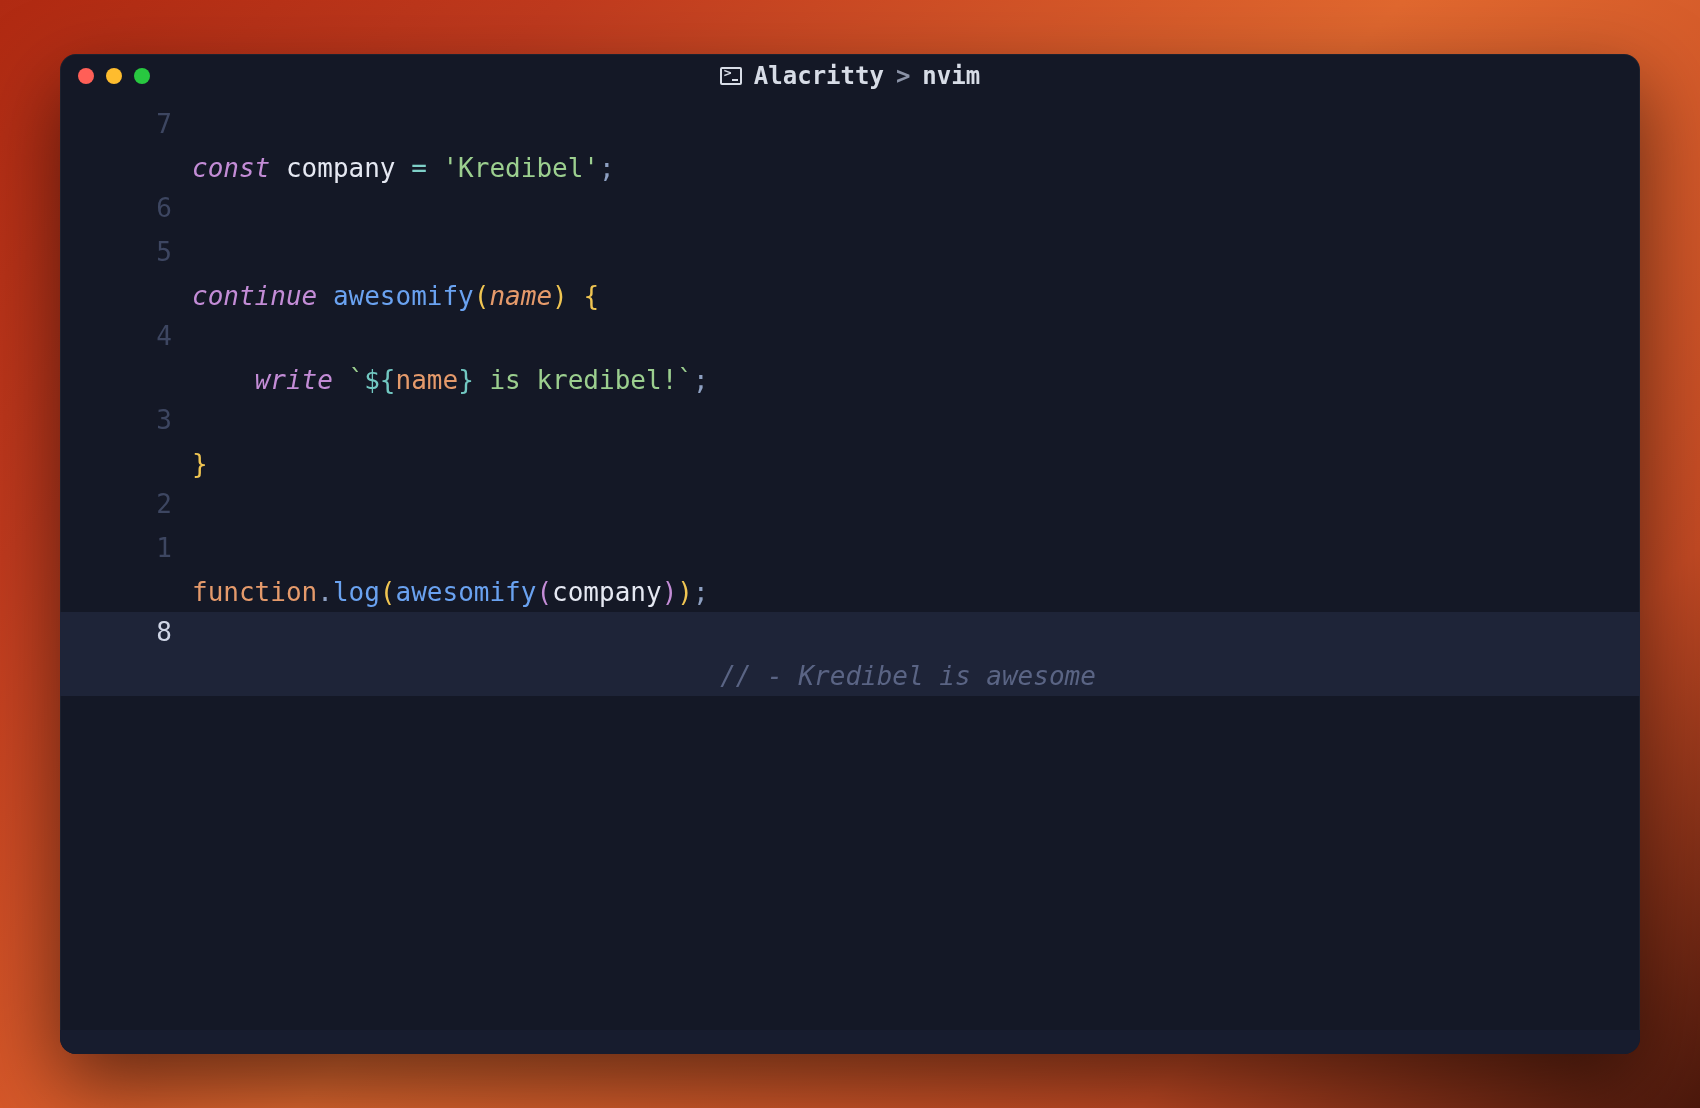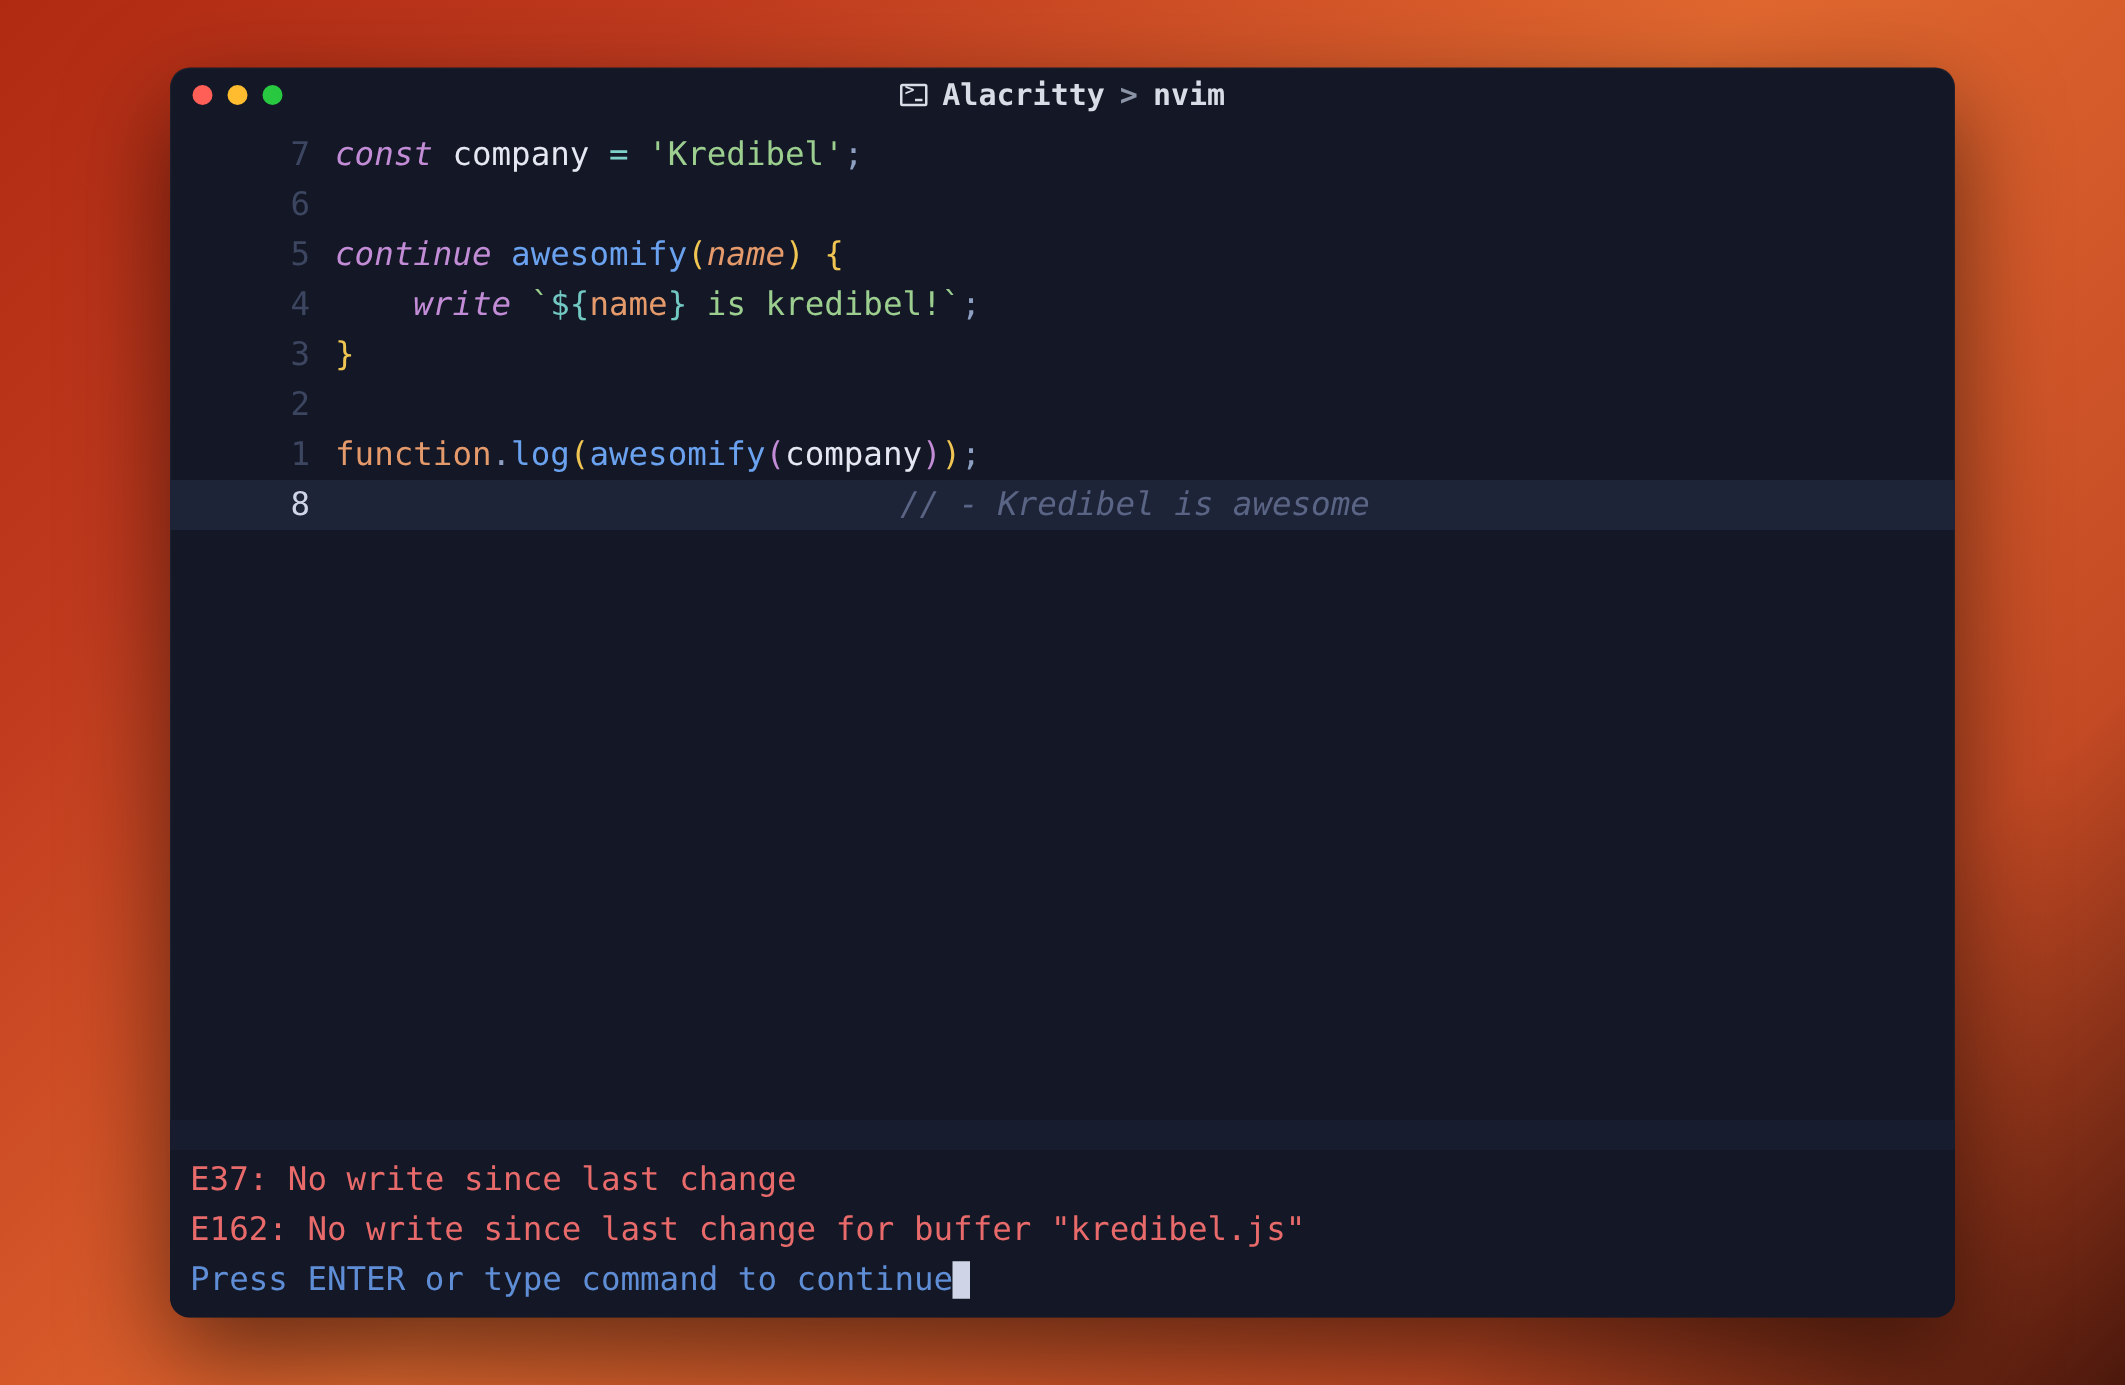--- a/index.html
+++ b/index.html
@@ -3,21 +3,21 @@
 <meta charset="utf-8">
 <style>
   html,body{margin:0;padding:0;height:100%;}
   body{
     background:linear-gradient(135deg,#b02a12 0%,#c03a1e 20%,#e1682f 50%,#c44a24 80%,#4b180c 100%);
     display:flex;align-items:center;justify-content:center;
     font-family:"Menlo","Consolas","DejaVu Sans Mono",monospace;
     width:1700px;height:1108px;box-sizing:border-box;
   }
   .window{
-    width:1428px;height:1000px;
+    width:1580px;height:1000px;
     background:#141826;
     border-radius:16px;
     box-shadow:0 30px 80px rgba(0,0,0,.55),0 0 0 1px rgba(255,255,255,.04) inset;
     display:flex;flex-direction:column;overflow:hidden;
     position:relative;
   }
   .titlebar{
     height:44px;flex:0 0 44px;
     display:flex;align-items:center;
     padding:0 18px;
@@ -76,21 +76,21 @@
     overflow:hidden;
   }
   .row{display:flex;}
   .gutter{
     width:132px;flex:0 0 132px;text-align:right;
     padding-right:20px;box-sizing:border-box;
     color:#3d4661;
     user-select:none;
   }
   .row.current .gutter{color:#cfd5e6;}
-  .code{flex:1 1 auto;white-space:pre;color:#c9d0df;padding-right:16px;}
+  .code{flex:1 1 auto;white-space:pre;color:#c9d0df;padding-right:16px;margin-top:44px;}
   .row.current{background:#1e2438;}
   .row.current .code{position:relative;text-align:center;}
   
   .kw{color:#c38cd6;font-style:italic;}       
   .ident{color:#e5e8f2;}
   .fn{color:#6aa2f0;}
   .fn-call{color:#6aa2f0;}
   .paren{color:#f0c552;}
   .paren2{color:#c38cd6;}
   .param{color:#e59a6b;font-style:italic;}
@@ -175,19 +175,14 @@
 
     <div class="row current">
       <div class="gutter">8</div>
       <div class="code"><span class="comment">// - Kredibel is awesome</span></div>
     </div>
 
   </div>
 
   <div class="sep-bar"></div>
 
-  <div class="messages">
-    <div class="err">E37: No write since last change</div>
-    <div class="err">E162: No write since last change for buffer "kredibel.js"</div>
-    <div><span class="prompt">Press ENTER or type command to continue</span><span class="cursor-block"></span></div>
-  </div>
 
 </div>
 
 </body></html>

